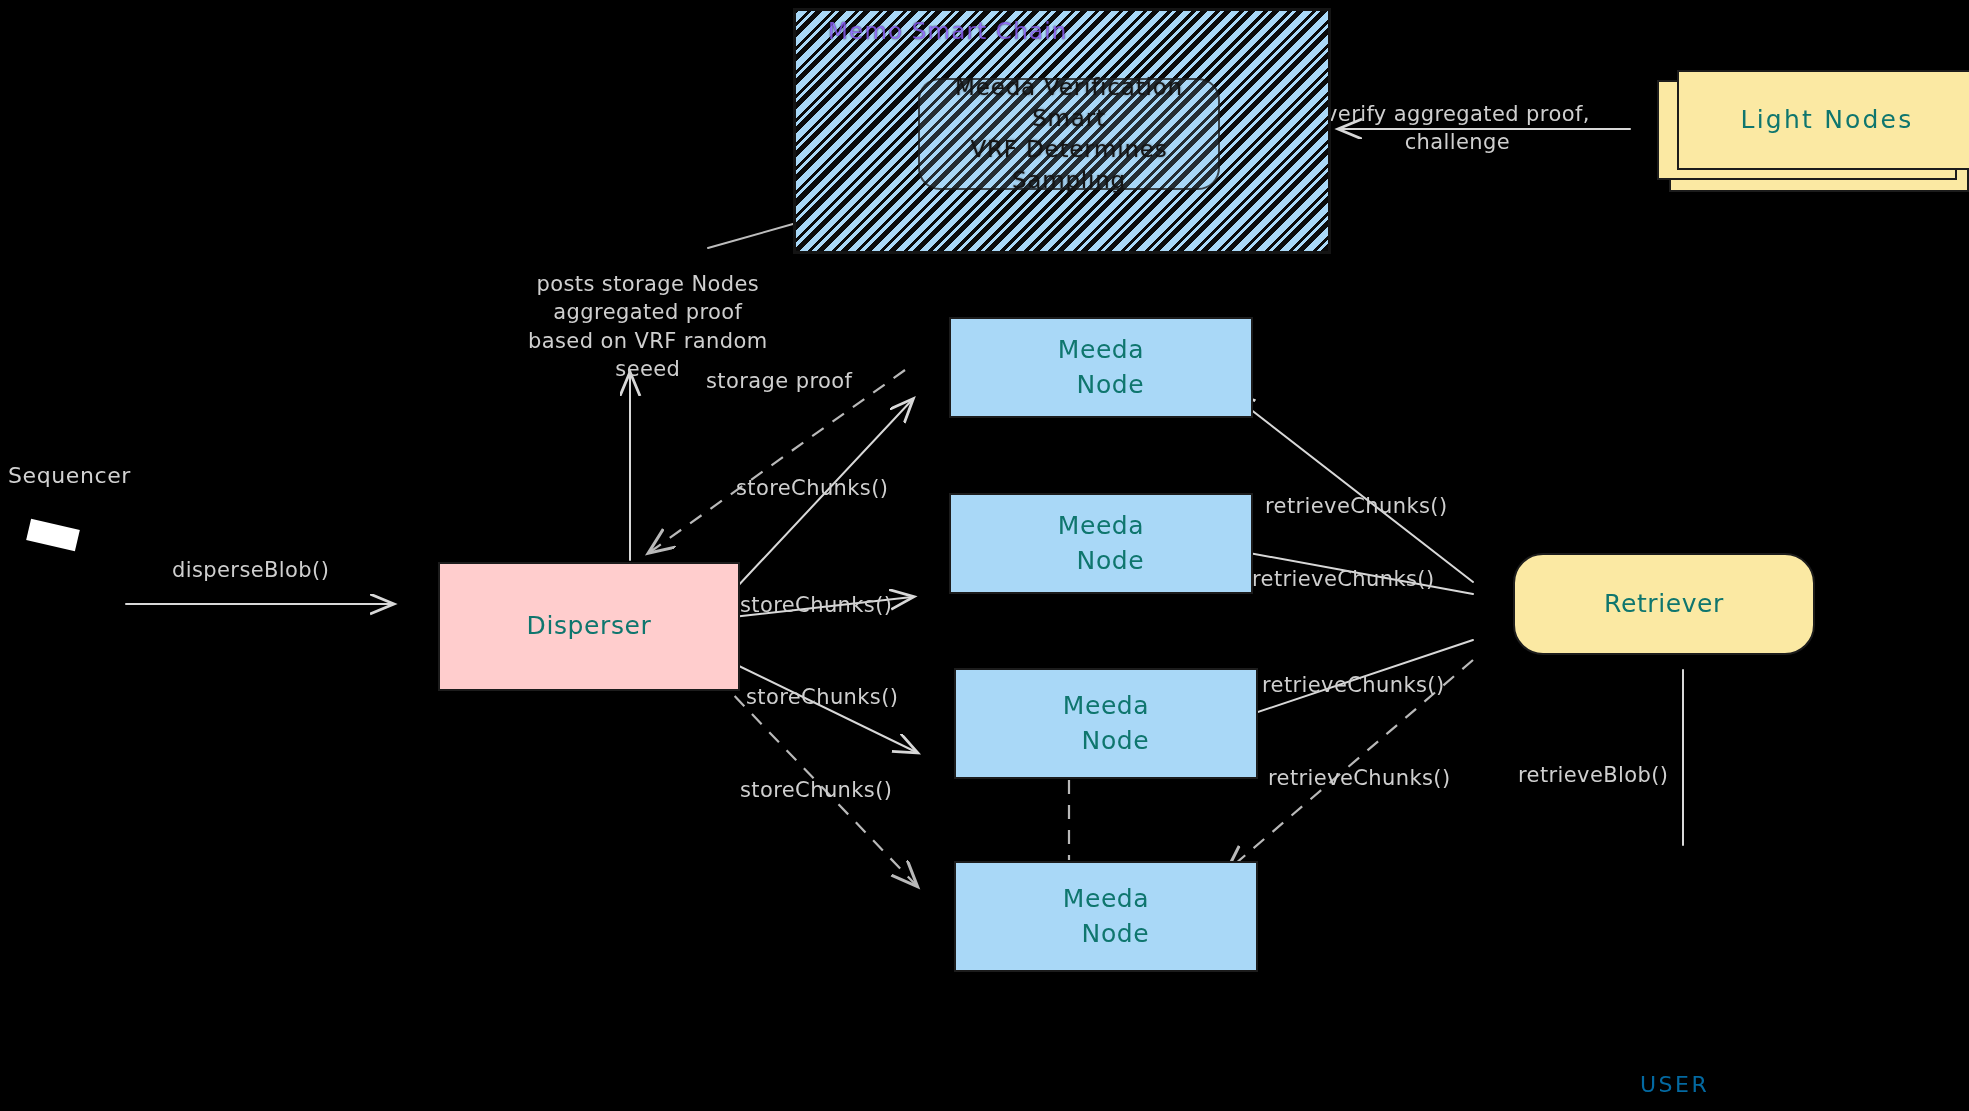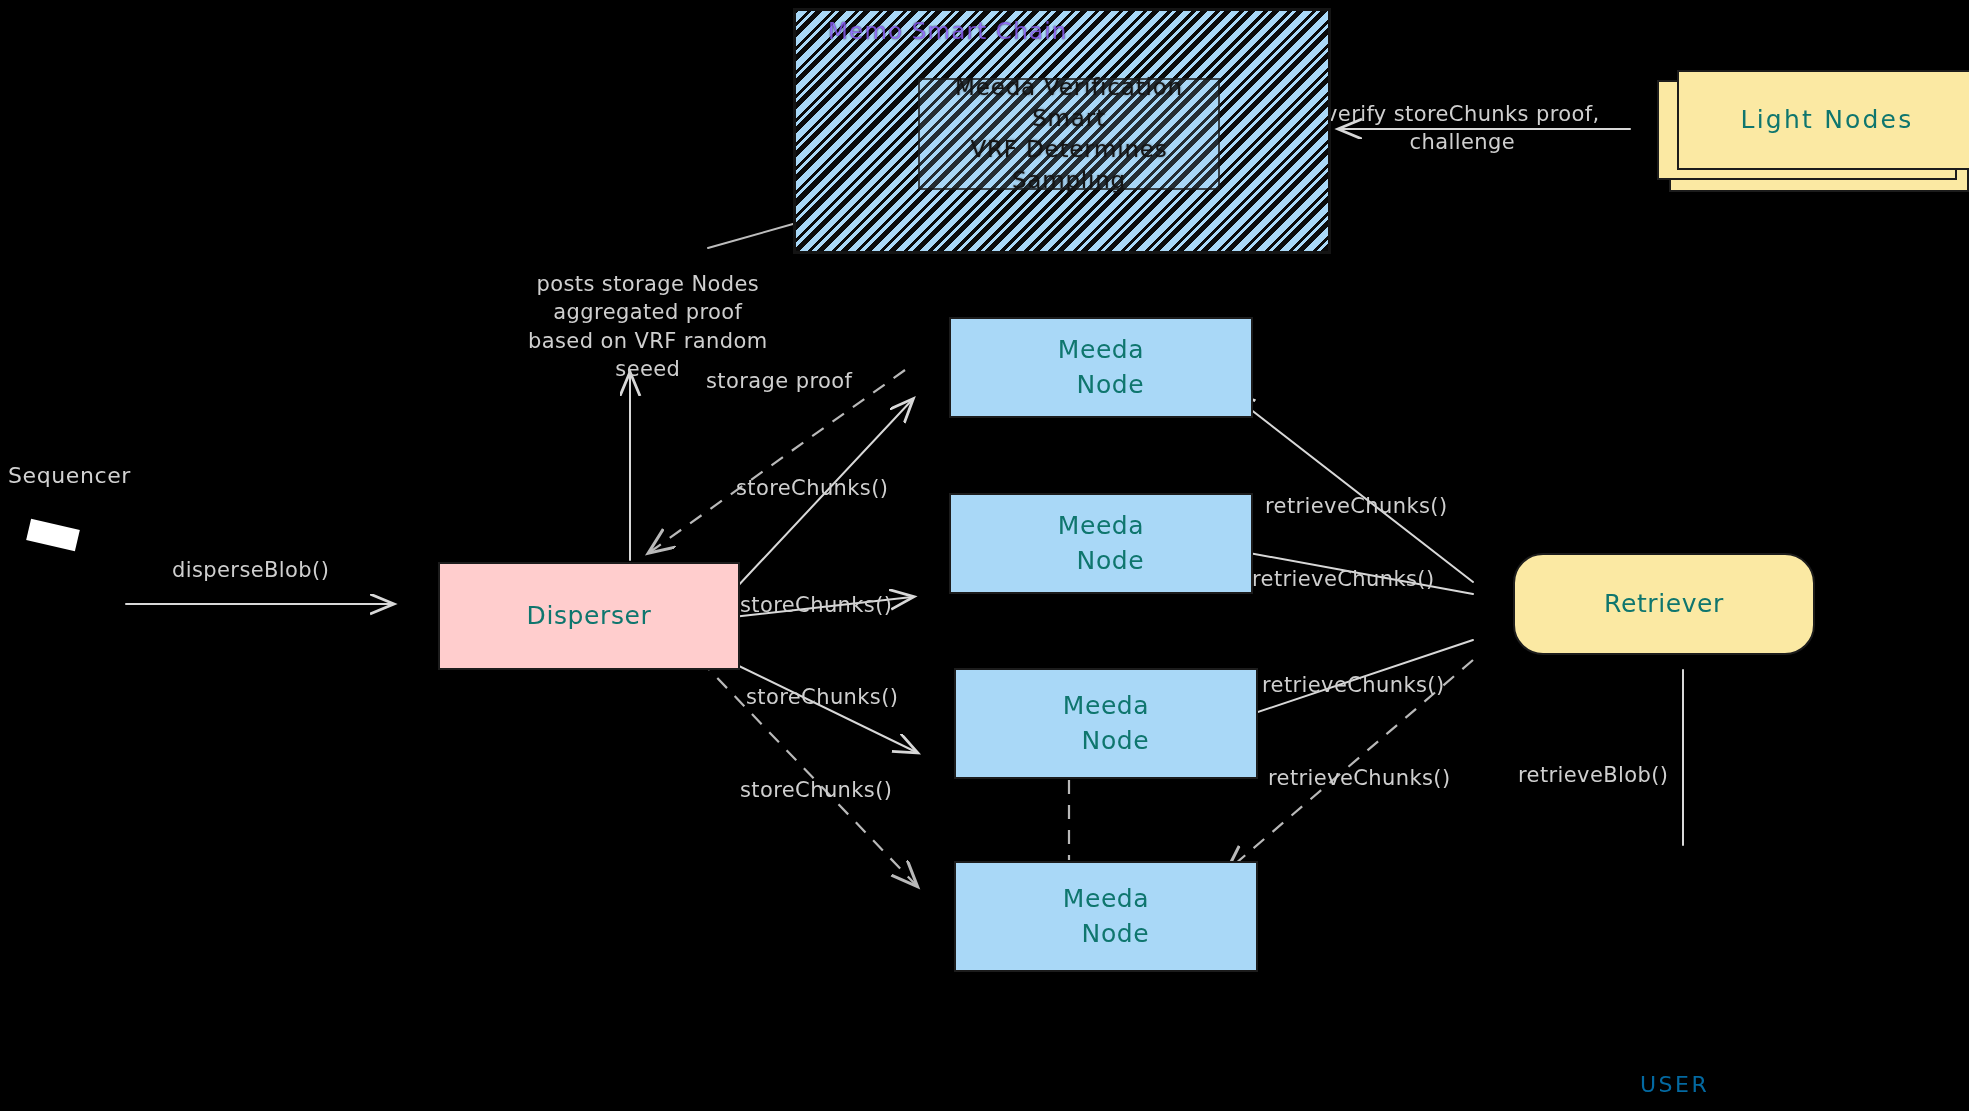--- a/index.html
+++ b/index.html
@@ -181,37 +181,37 @@
       <path d="M700,660 L916,885" marker-end="url(#arwd)"></path>
 
       <path d="M1473,660 L1228,870" marker-end="url(#arwd)"></path>
 
       <path d="M1069,780 L1069,860"></path>
     </g>
   </svg>
 
   <div class="chain-outer" style="left:793px; top:8px; width:538px; height:246px;"></div>
   <div class="chain-title" style="left:828px; top:18px;">Memo Smart Chain</div>
-  <div class="chain-inner" style="left:918px; top:78px; width:302px; height:112px;">
+  <div class="chain-inner" style="left:918px; top:78px; width:302px; height:112px;border-radius:22px;">
     <div class="chain-inner-text">
       <div>Meeda Verification Smart</div>
       <div style="margin-top:0;">VRF Determines Sampling</div>
     </div>
   </div>
 
   <div class="light-node-shadow" style="left:1669px; top:92px; width:300px; height:100px;"></div>
   <div class="light-node-shadow" style="left:1657px; top:80px; width:300px; height:100px;"></div>
   <div class="node-box light-node-top" style="left:1641px; top:70px; width:300px; height:100px;">
     <span>Light Nodes</span>
   </div>
 
   <div class="plain-label" style="left:8px; top:463px;">Sequencer</div>
   <div class="seq-mark" style="left:28px; top:524px; width:50px; height:22px;"></div>
 
-  <div class="node-box disperser-node" style="left:402px; top:562px; width:302px; height:108px;">
+  <div class="node-box disperser-node" style="left:402px; top:562px; width:302px; height:129px;">
     <span>Disperser</span>
   </div>
 
   <div class="node-box meeda-node" style="left:913px; top:317px; width:304px; height:101px;">
     <span>
       <span>Meeda</span><br>
       <span>Node</span>
     </span>
   </div>
 
@@ -244,21 +244,21 @@
 
   <div class="edge-label" style="left:172px; top:556px;">disperseBlob()</div>
 
   <div class="edge-label multi" style="left:528px; top:270px;">posts storage Nodes
 aggregated proof
 based on VRF random
 seeed</div>
 
   <div class="edge-label" style="left:706px; top:367px;">storage proof</div>
 
-  <div class="edge-label multi" style="left:1325px; top:100px;">verify storeChunks proof,
+  <div class="edge-label multi" style="left:1325px; top:100px;">verify aggregated proof,
 challenge</div>
 
   <div class="edge-label" style="left:736px; top:474px;">storeChunks()</div>
   <div class="edge-label" style="left:740px; top:591px;">storeChunks()</div>
   <div class="edge-label" style="left:746px; top:683px;">storeChunks()</div>
   <div class="edge-label" style="left:740px; top:776px;">storeChunks()</div>
 
   <div class="edge-label" style="left:1265px; top:492px;">retrieveChunks()</div>
   <div class="edge-label" style="left:1252px; top:565px;">retrieveChunks()</div>
   <div class="edge-label" style="left:1262px; top:671px;">retrieveChunks()</div>

